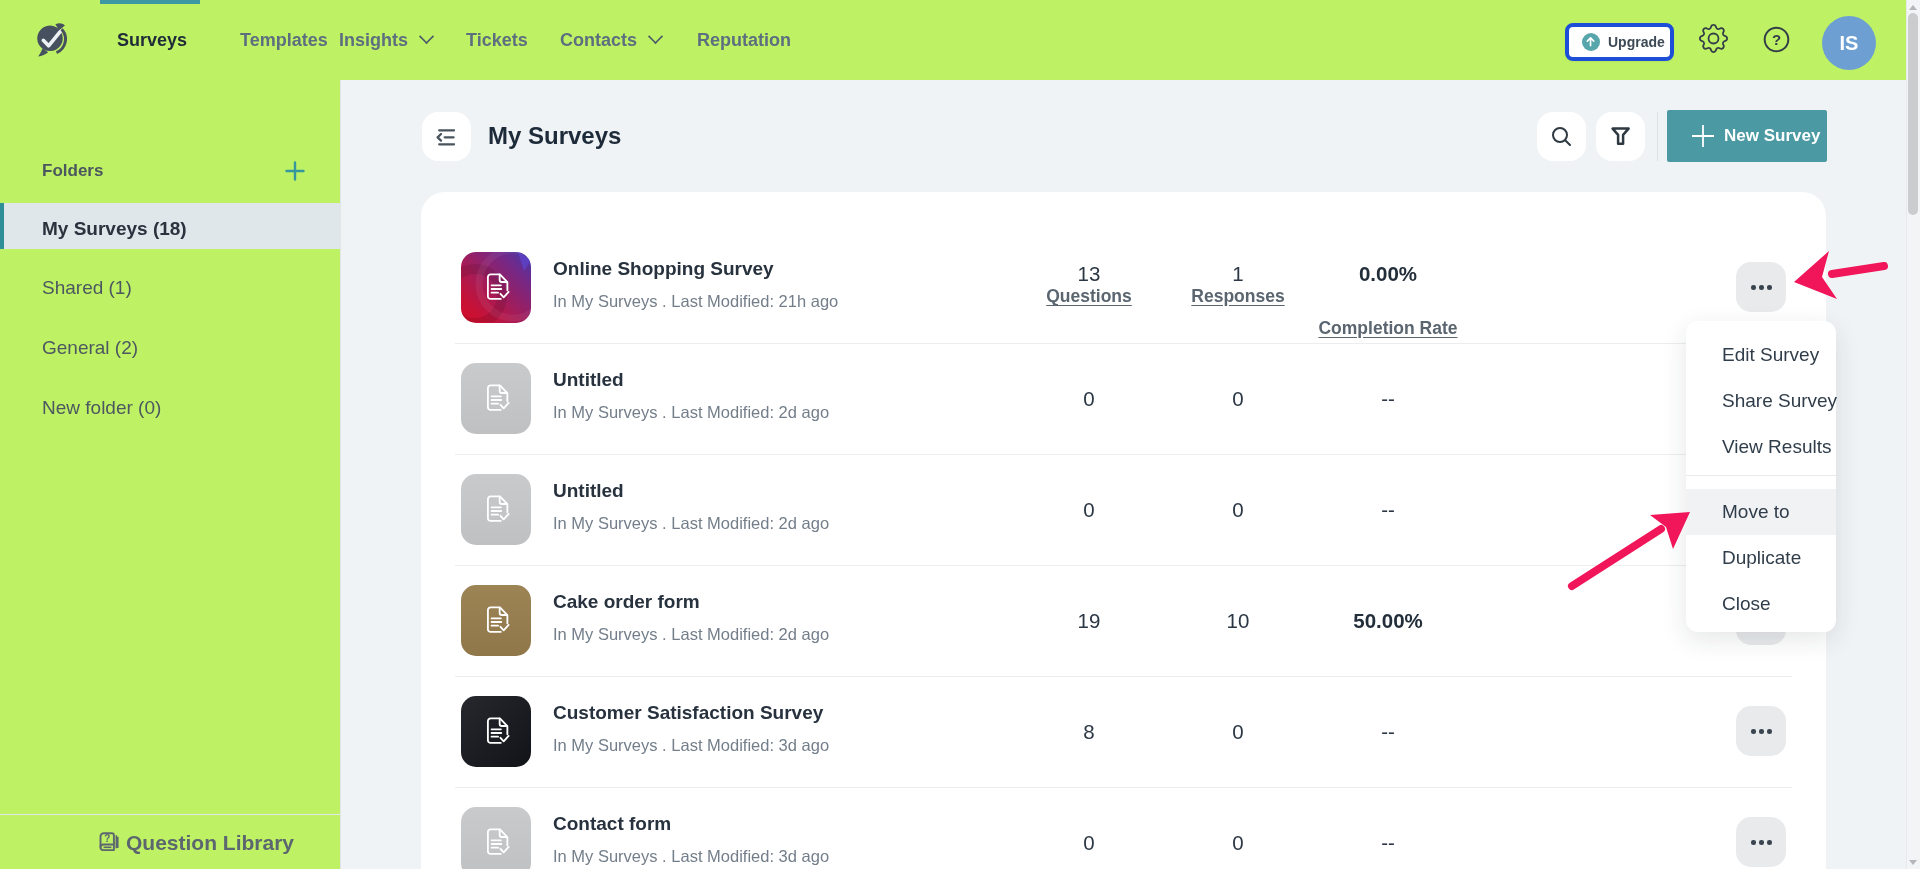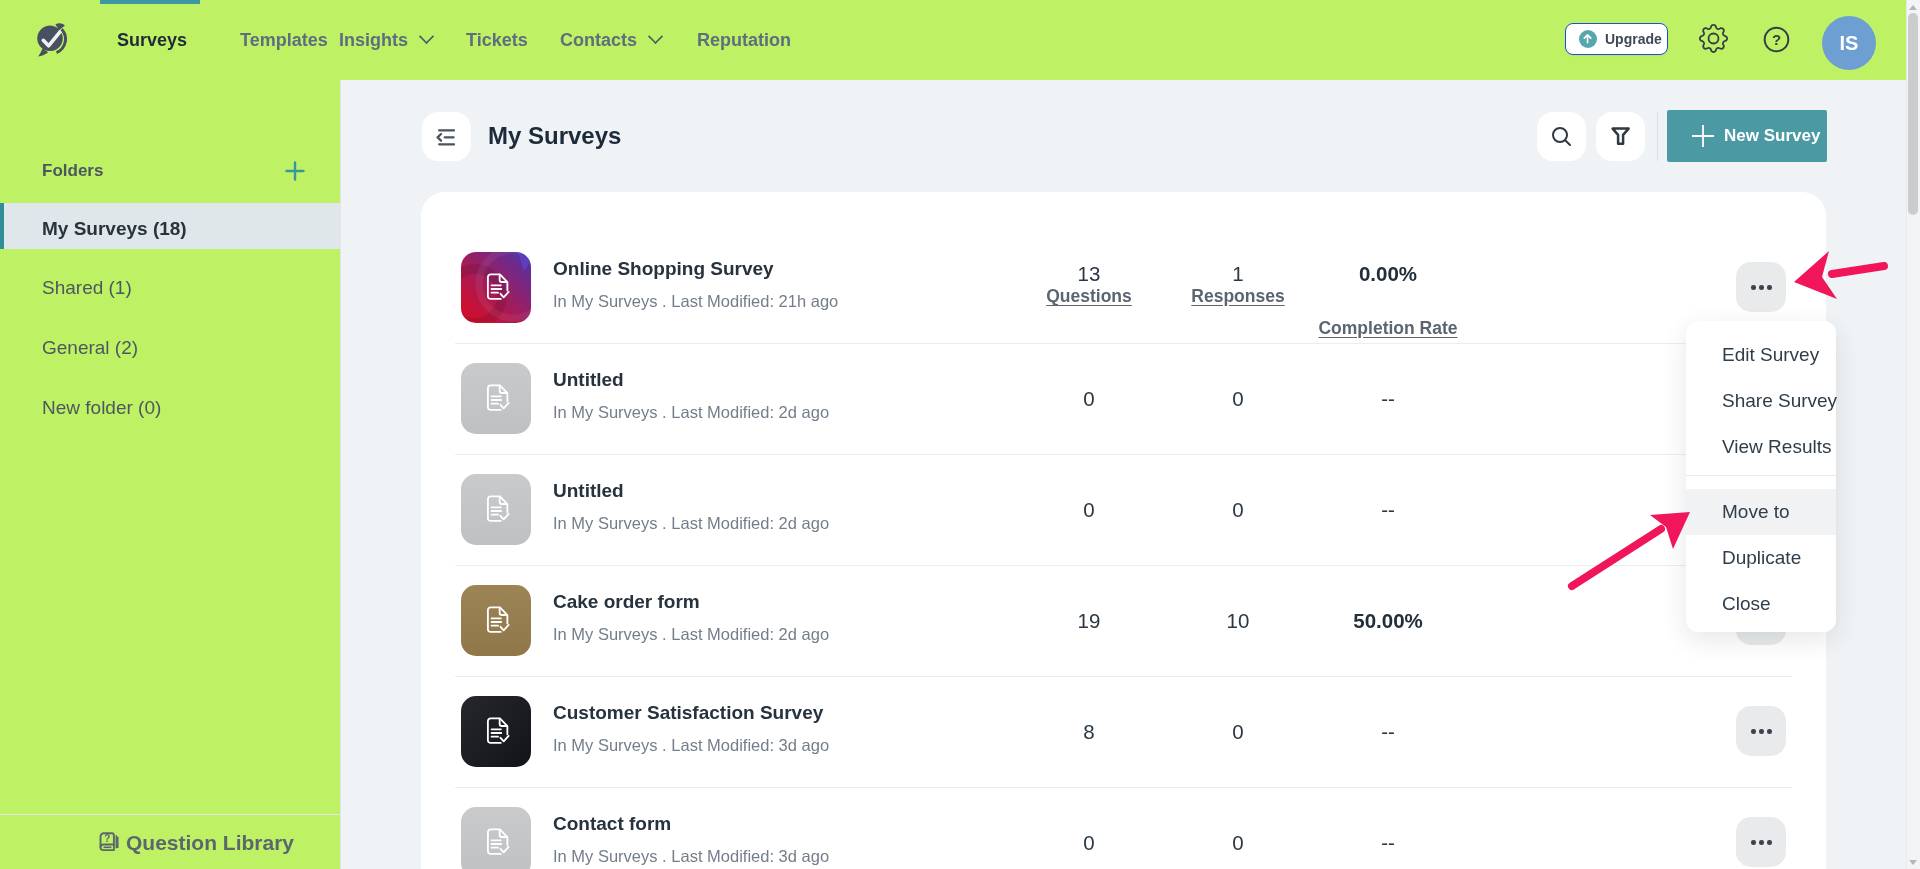--- a/index.html
+++ b/index.html
@@ -5,21 +5,21 @@
   html,body{margin:0;padding:0;}
   body{width:1920px;height:869px;overflow:hidden;font-family:"Liberation Sans",sans-serif;}
   #app{position:relative;width:1920px;height:869px;background:#bef264;overflow:hidden;}
   .abs{position:absolute;}
   .mainbg{left:341px;top:80px;width:1565px;height:789px;background:#f0f3f5;}
   
   .tabbar{left:100px;top:0;width:100px;height:4px;background:#3d98a1;}
   .nav{top:0;height:80px;line-height:80px;font-size:18px;font-weight:bold;color:#5d6e7f;white-space:nowrap;}
   .nav.active{color:#1f2b38;}
   .caret{display:inline-block;width:11px;height:11px;border-right:2.2px solid #4c5a68;border-bottom:2.2px solid #4c5a68;transform:rotate(45deg) scale(0.82);margin-left:12px;margin-bottom:3px;}
-  .upbtn{left:1565px;top:23px;width:101px;height:30px;background:#fff;border:1px solid #1d4ed8;border-radius:8px;box-shadow:0 1px 2px rgba(40,50,60,.06);}
+  .upbtn{left:1565px;top:23px;width:101px;height:30px;background:#fff;border:4px solid #1d4ed8;border-radius:8px;box-shadow:0 1px 2px rgba(40,50,60,.06);}
   .upcirc{left:13px;top:6px;width:18px;height:18px;border-radius:50%;background:#56a6ac;}
   .uptext{left:39px;top:0;height:30px;line-height:30px;font-size:14px;font-weight:bold;color:#3d4955;}
   .avatar{left:1822px;top:16px;width:54px;height:54px;border-radius:50%;background:#6d9fd3;color:#fff;font-size:20px;font-weight:bold;text-align:center;line-height:54px;}
   
   .sidediv{left:340px;top:80px;width:1px;height:789px;background:#e1e5e8;}
   .folders{left:42px;top:161px;font-size:17px;font-weight:bold;color:#4b565f;}
   .selrow{left:0;top:203px;width:340px;height:46px;background:#dfe7ea;}
   .selbar{left:0;top:203px;width:4px;height:46px;background:#2f8f98;}
   .sitem{left:42px;height:46px;line-height:46px;font-size:19px;color:#4c5760;white-space:nowrap;}
   .sitem.sel{font-weight:bold;color:#2a333d;}

